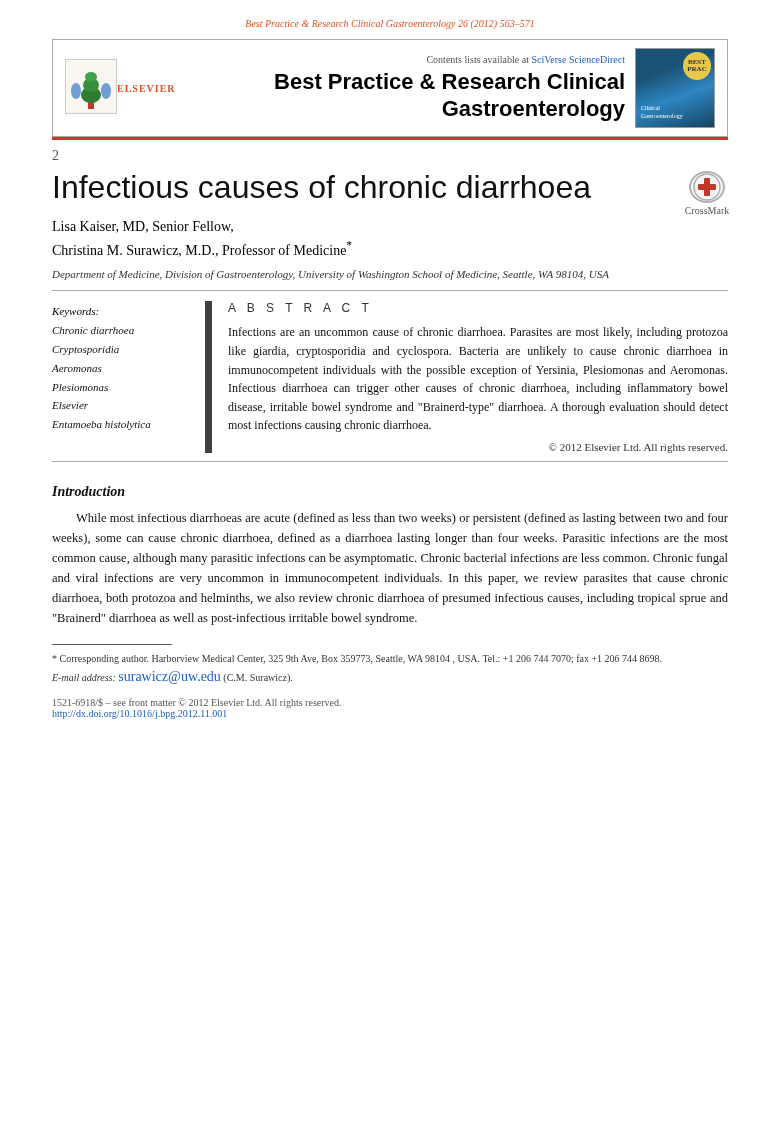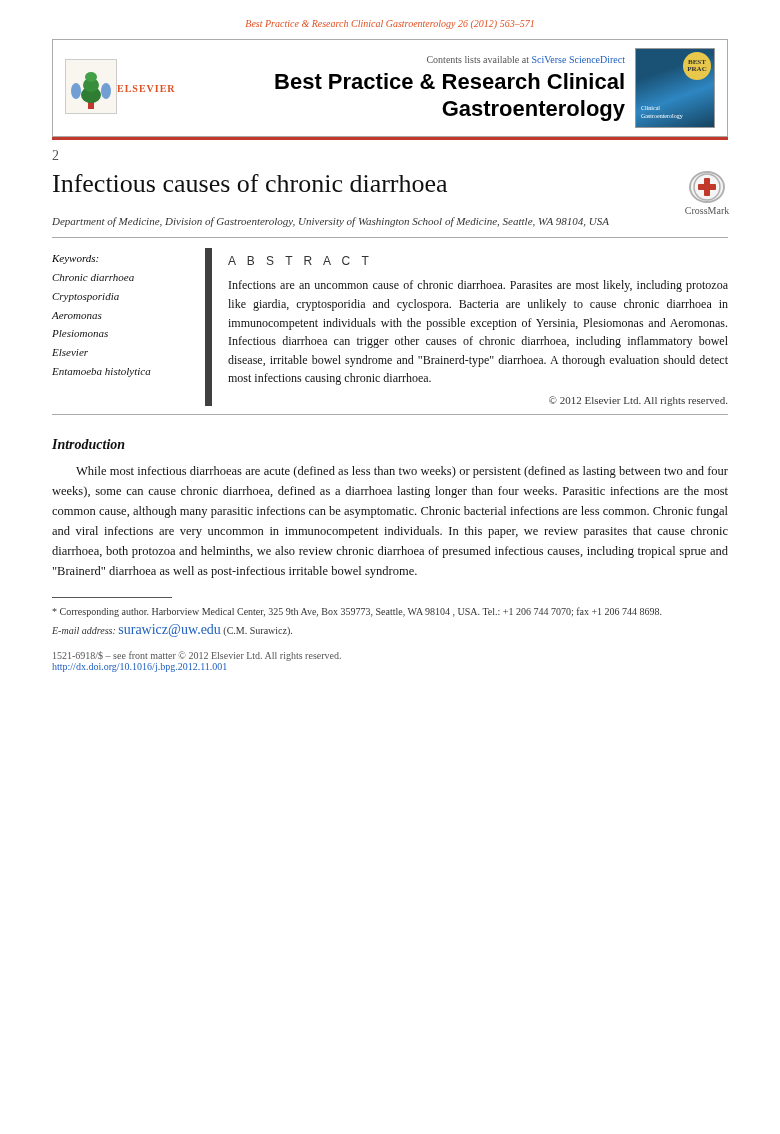--- a/index.html
+++ b/index.html
@@ -153,25 +153,25 @@
 
     
     .article-number {
       font-size: 14px;
       color: #555;
       margin-bottom: 4px;
     }
 
     
     .article-title {
-      font-size: 26px;
+      font-size: 32px;
       font-weight: normal;
       color: #111;
       margin-bottom: 10px;
-      font-family: Liberation Serif, serif;
+      font-family: Liberation Sans, sans-serif;
       line-height: 1.2;
       text-align: center;
     }
 
     
     .title-row {
       display: flex;
       align-items: flex-start;
       justify-content: space-between;
     }
@@ -231,21 +231,20 @@
     .left-col {
       width: 160px;
       flex-shrink: 0;
       border-right: 7px solid #404040;
       padding-right: 12px;
       padding-top: 4px;
     }
 
     .right-col {
       flex: 1;
-      margin-top: 6px;
     }
 
     .keywords-heading {
       font-size: 11px;
       font-style: italic;
       margin-bottom: 4px;
     }
 
     .keywords-list {
       font-size: 11px;
@@ -390,20 +389,23 @@
           <circle cx="14" cy="14" r="13" fill="none" stroke="#b0b0b0" stroke-width="1.5"></circle>
 
           <rect x="11" y="5" width="6" height="18" rx="1" fill="#c0392b"></rect>
           <rect x="5" y="11" width="18" height="6" rx="1" fill="#c0392b"></rect>
         </svg>
       </div>
       <div class="crossmark-label">CrossMark</div>
     </div>
   </div>
 
+  <div class="authors">
+    <span>Lisa Kaiser, MD, Senior Fellow,<br>Christina M. Surawicz, M.D., Professor of Medicine<sup>*</sup></span>
+  </div>
 
   <div class="affiliation">Department of Medicine, Division of Gastroenterology, University of Washington School of Medicine, Seattle, WA 98104, USA</div>
 
   <div class="thin-divider"></div>
 
   <div class="two-col">
 
     <div class="left-col">
       <div class="keywords-heading">Keywords:</div>
       <div class="keywords-list">

